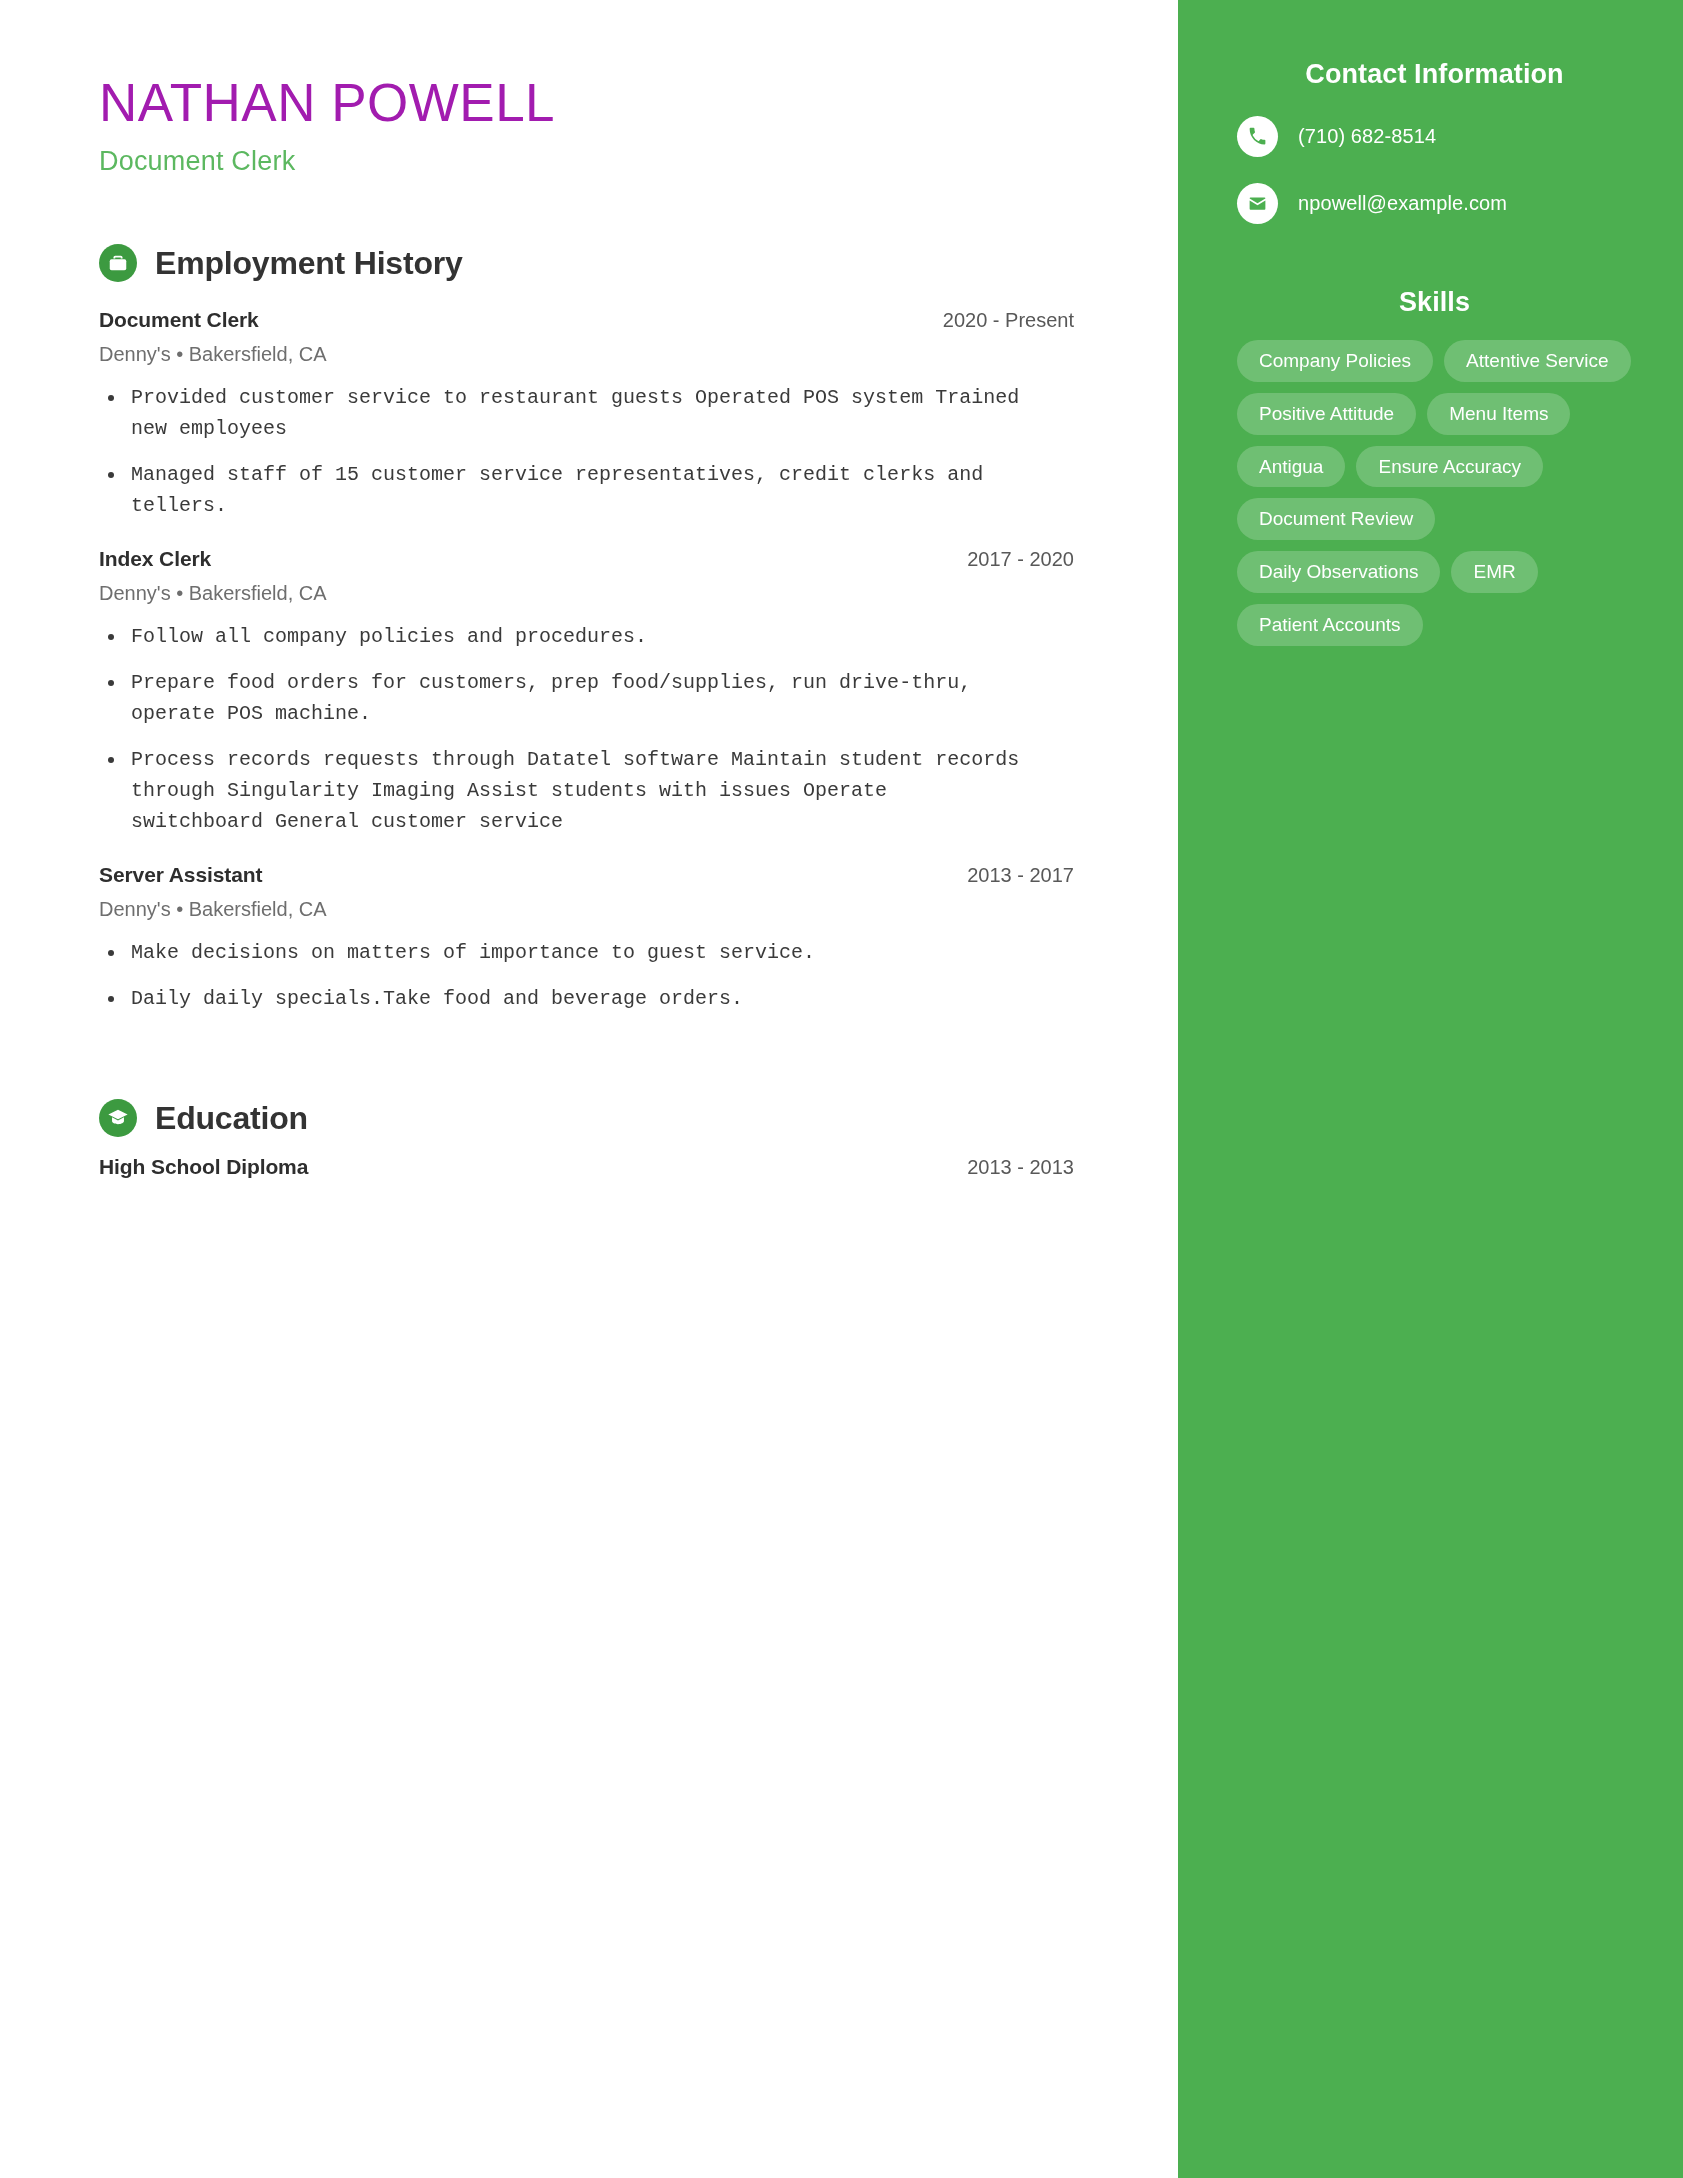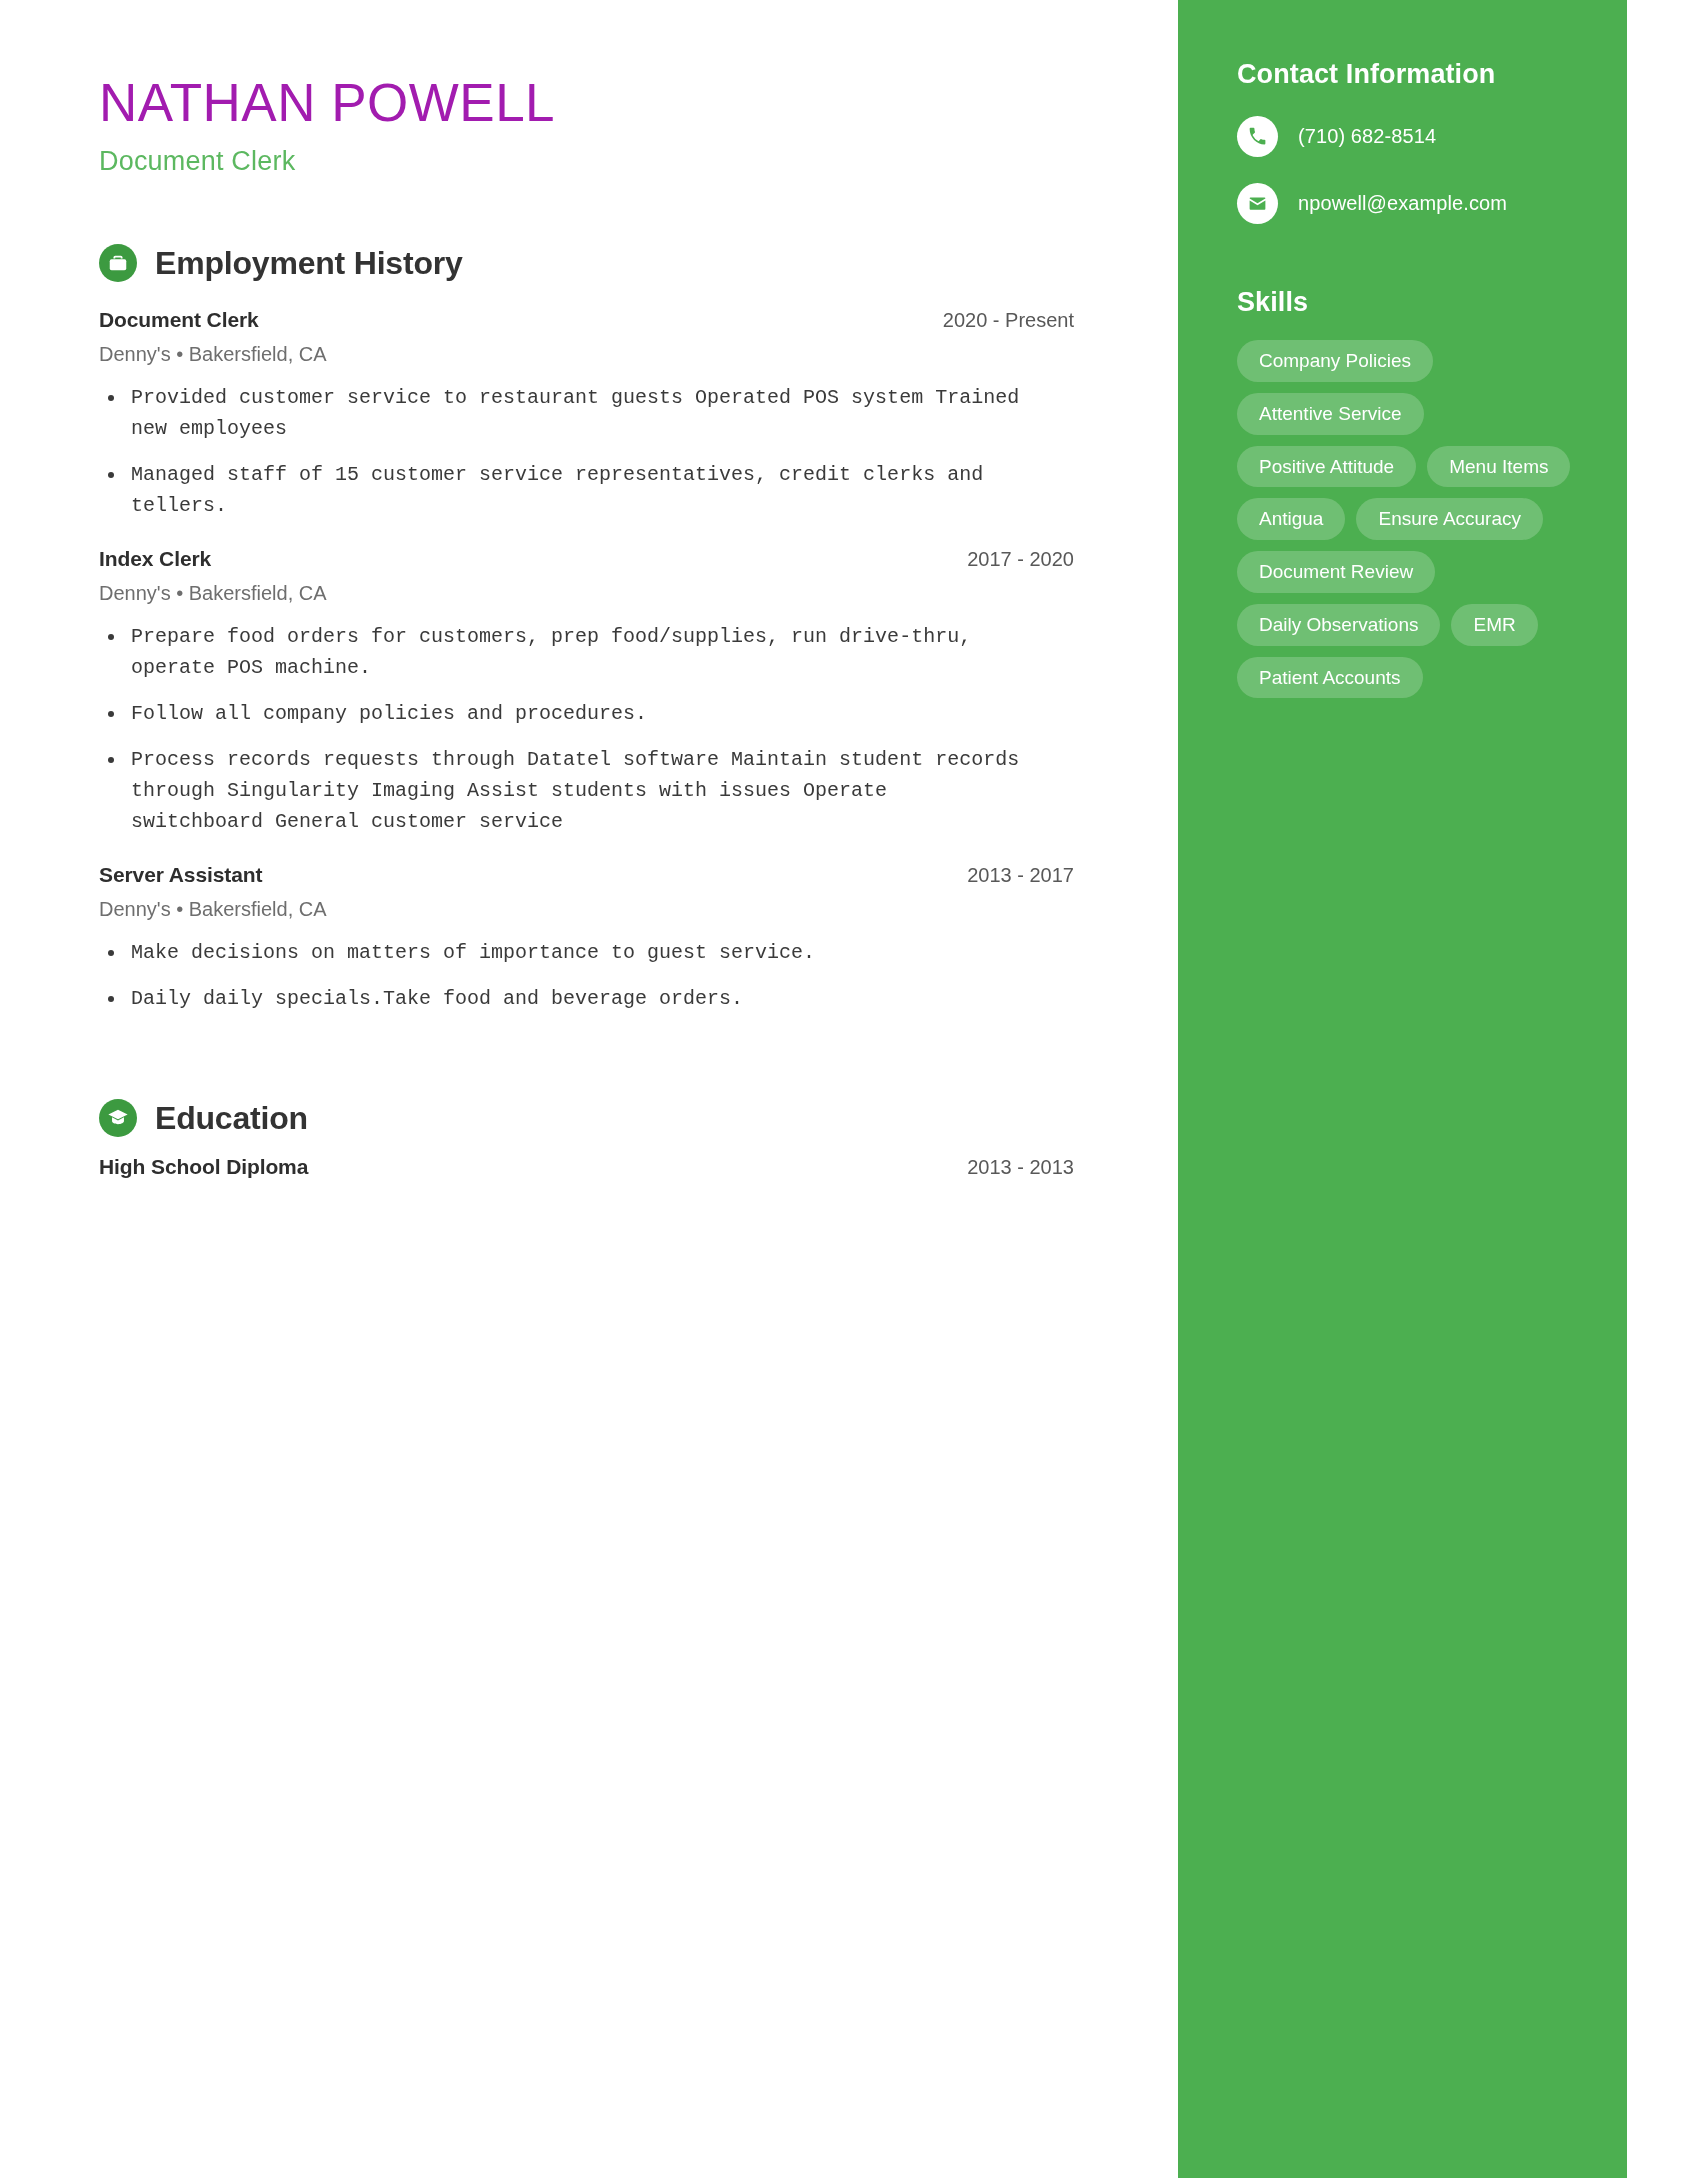--- a/index.html
+++ b/index.html
@@ -117,25 +117,26 @@
     left: 9px;
     top: 13px;
     width: 6px;
     height: 6px;
     border-radius: 50%;
     background: #3a3a3a;
   }
 
   
   .sidebar {
-    width: 449px;
+    width: 505px;
     height: 100%;
     background: #4caf50;
     padding: 59px 51px 15px 59px;
     color: #ffffff;
+    text-align: center;
   }
 
   .side-head {
     font-size: 27px;
     font-weight: 700;
     color: #ffffff;
     letter-spacing: 0.1px;
     margin-bottom: 26px;
   }
   .side-head.skills-head { margin-top: 63px; margin-bottom: 22px; }
@@ -211,22 +212,22 @@
       </ul>
     </div>
 
     <div class="entry">
       <div class="entry-row">
         <span class="entry-title">Index Clerk</span>
         <span class="entry-date">2017 - 2020</span>
       </div>
       <div class="entry-meta">Denny's  •  Bakersfield, CA</div>
       <ul class="bullets">
+        <li>Follow all company policies and procedures.</li>
         <li>Prepare food orders for customers, prep food/supplies, run drive-thru, operate POS machine.</li>
-        <li>Follow all company policies and procedures.</li>
         <li>Process records requests through Datatel software Maintain student records through Singularity Imaging Assist students with issues Operate switchboard General customer service</li>
       </ul>
     </div>
 
     <div class="entry">
       <div class="entry-row">
         <span class="entry-title">Server Assistant</span>
         <span class="entry-date">2013 - 2017</span>
       </div>
       <div class="entry-meta">Denny's  •  Bakersfield, CA</div>

